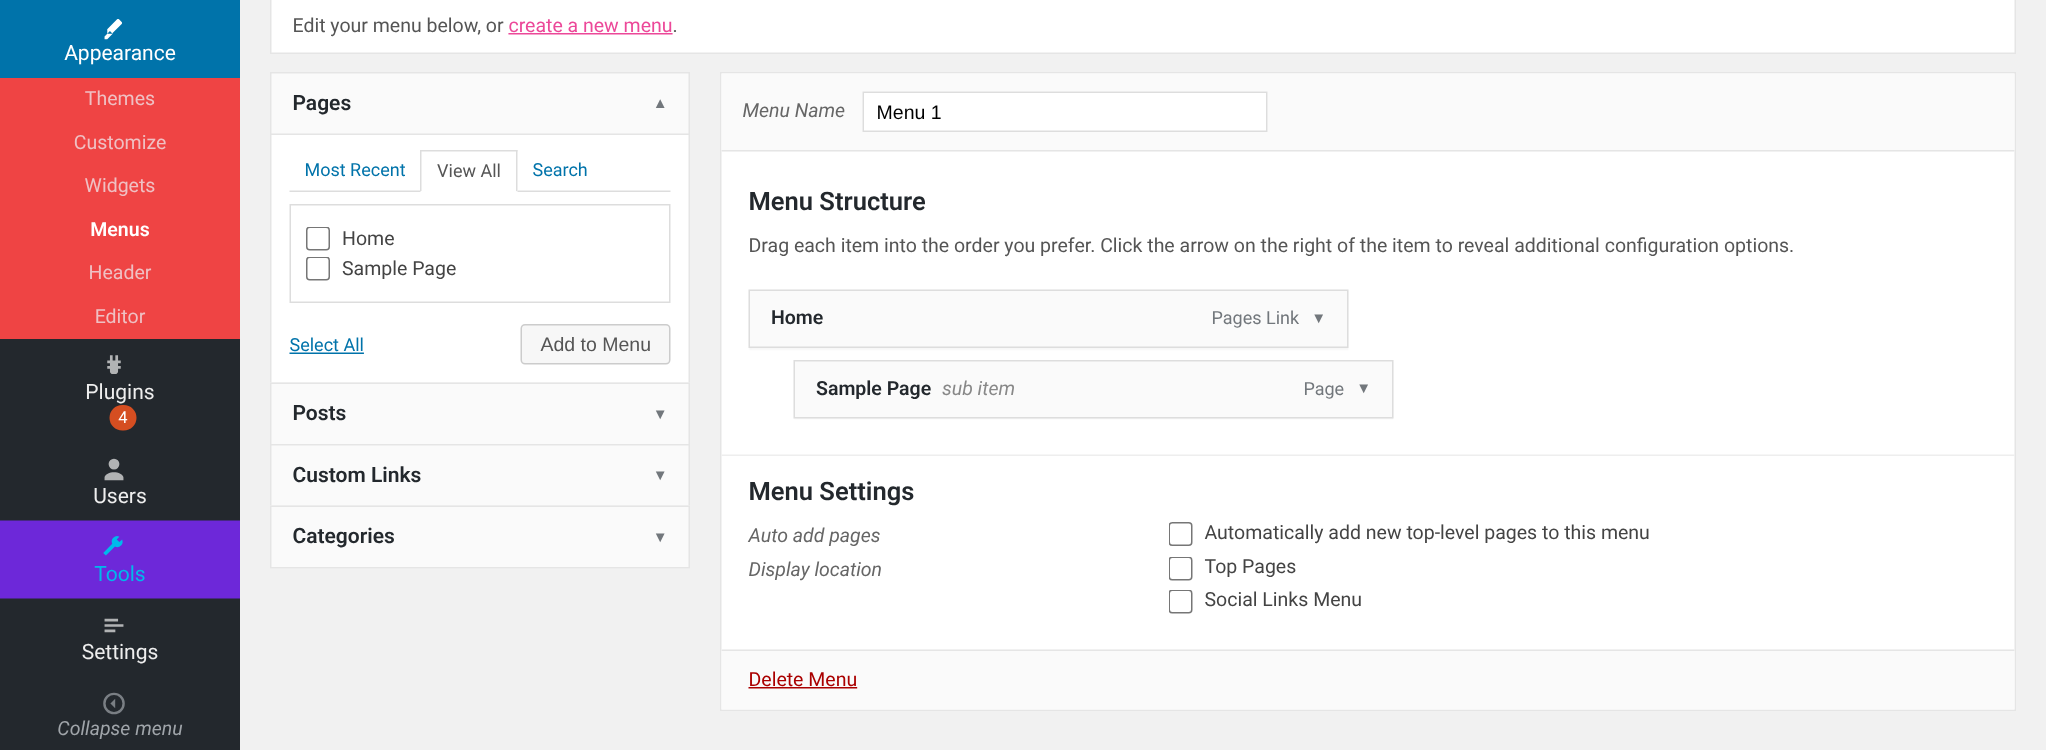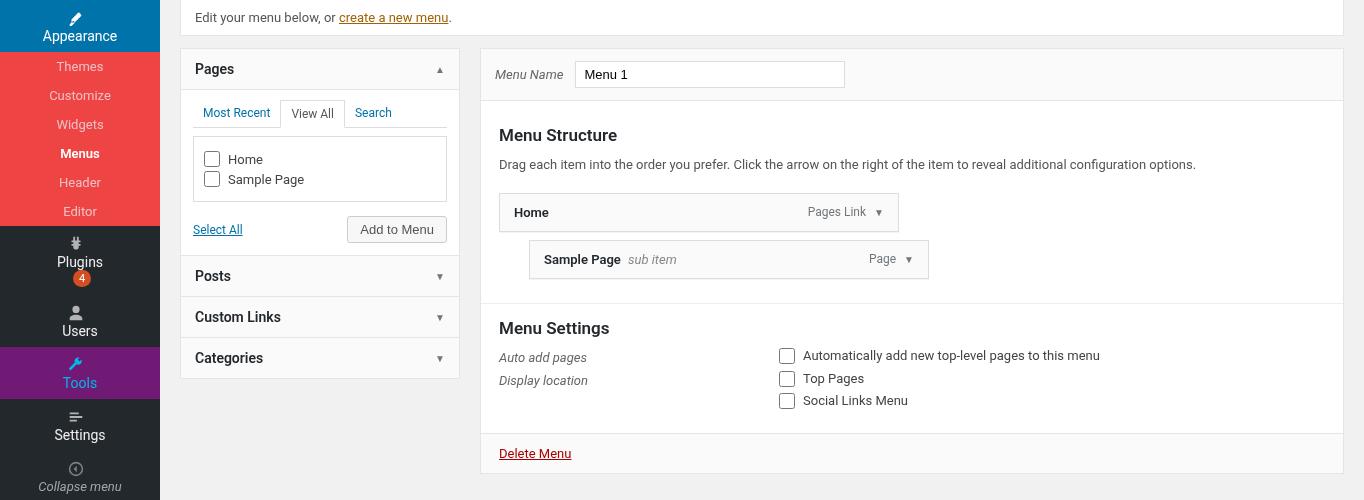--- a/index.html
+++ b/index.html
@@ -4,32 +4,32 @@
 <style>
 * { box-sizing: border-box; margin: 0; padding: 0; }
 body { font-family: -apple-system, BlinkMacSystemFont, "Segoe UI", Roboto, sans-serif; font-size: 13px; color: #444; background: #f1f1f1; width: 1364px; height: 500px; overflow: hidden; }
 .layout { display: flex; height: 500px; }
 
 
 .sidebar { width: 160px; background: #23282d; color: #eee; flex-shrink: 0; }
 .side-item { display: flex; align-items: center; padding: 8px 10px; color: #eee; cursor: pointer; font-size: 14px; flex-direction: column; }
 .side-item.active { background: #0073aa; color: #fff; position: relative; font-weight: 400; }
 .side-item.active::after { content: ""; position: absolute; right: -8px; top: 50%; transform: translateY(-50%); border: 8px solid transparent; border-right-color: #f1f1f1; }
-.side-item.highlight { background: #701a75; color: #00b9eb; }
+.side-item.highlight { background: #6d28d9; color: #00b9eb; }
 .side-icon { width: 20px; height: 20px; margin-right: 8px; display: inline-flex; align-items: center; justify-content: center; opacity: 0.7; }
 .side-item.active .side-icon, .side-item.highlight .side-icon { opacity: 1; }
 .sub-items { background: #ef4444; text-align: center; }
 .sub-item { padding: 7px 12px; font-size: 13px; color: rgba(240,245,250,0.7); cursor: pointer; }
 .sub-item.current { color: #fff; font-weight: 600; }
 .badge { display: inline-block; background: #d54e21; color: #fff; border-radius: 9px; padding: 0 6px; font-size: 11px; line-height: 17px; margin-left: 4px; }
 
 
 .main { flex: 1; display: flex; flex-direction: column; }
 .top-hint { background: #fff; border: 1px solid #e5e5e5; border-top: none; padding: 10px 14px; margin: 0 20px; font-size: 13px; color: #555; }
-.top-hint a { color: #a16207; text-decoration: underline; }
+.top-hint a { color: #ec4899; text-decoration: underline; }
 
 .columns { display: flex; margin: 12px 20px 0 20px; gap: 20px; align-items: flex-start; }
 
 
 .acc-col { width: 280px; flex-shrink: 0; }
 .acc-box { background: #fff; border: 1px solid #e5e5e5; margin-bottom: 0; }
 .acc-head { background: #fafafa; border: 1px solid #e5e5e5; padding: 12px 14px; font-size: 14px; font-weight: 600; color: #23282d; display: flex; justify-content: space-between; align-items: center; cursor: pointer; margin-top: -1px; }
 .acc-head:first-child { margin-top: 0; }
 .acc-toggle { color: #72777c; font-size: 10px; }
 .acc-body { padding: 10px 12px 12px 12px; }

